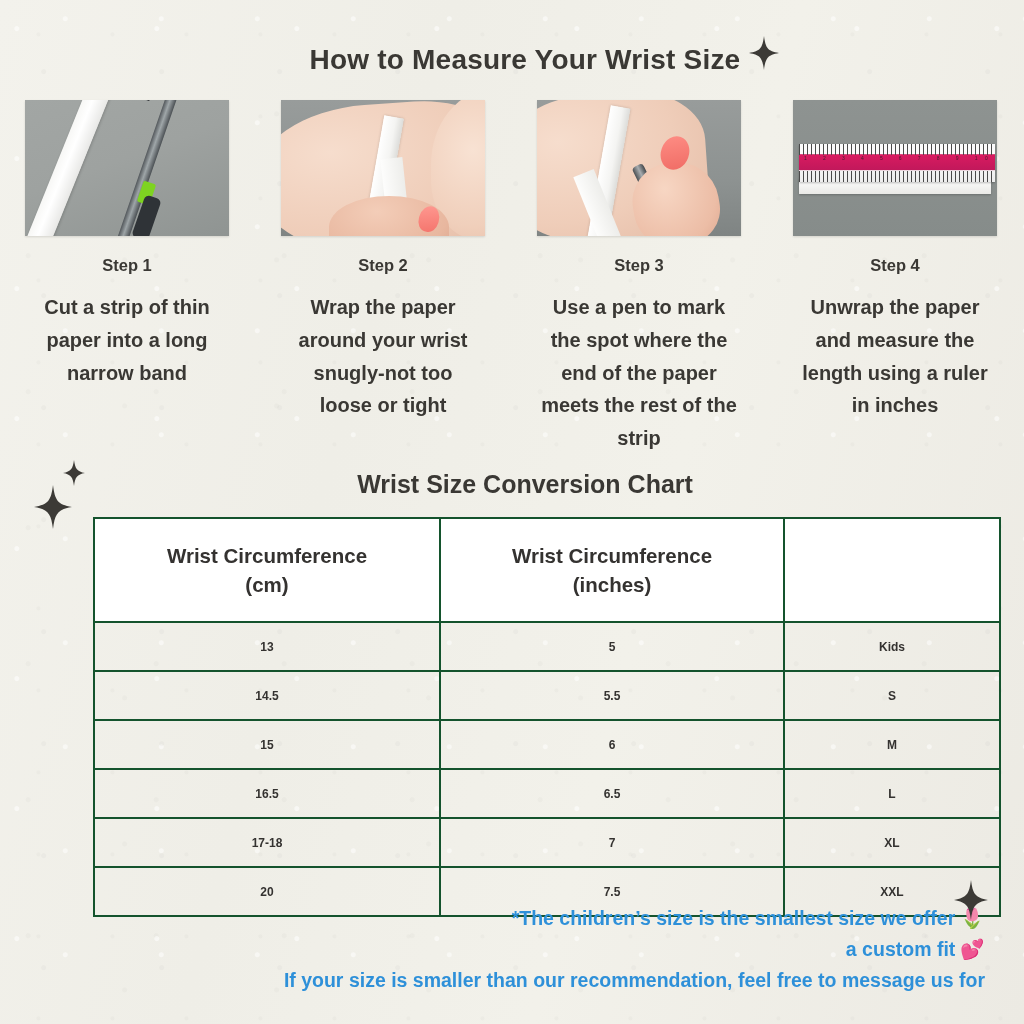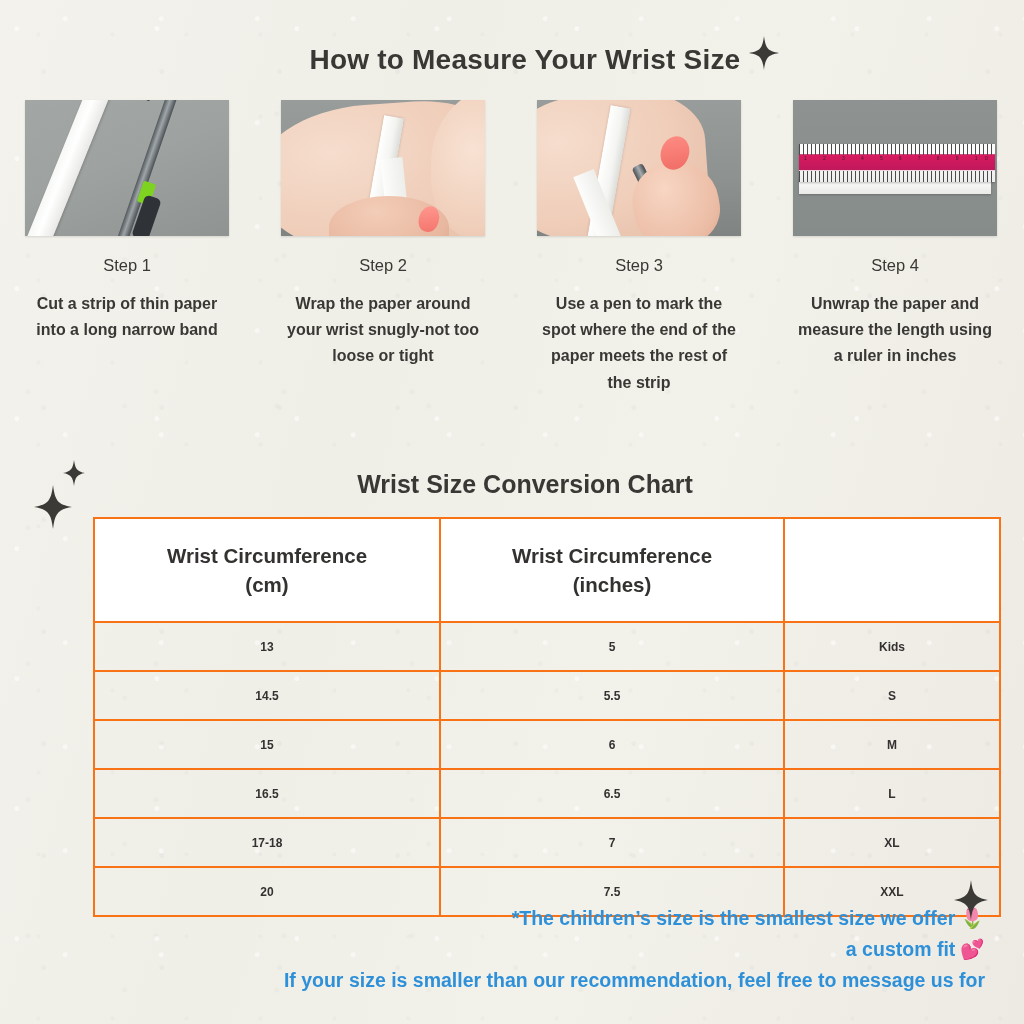--- a/index.html
+++ b/index.html
@@ -80,27 +80,27 @@
     height: 136px;
     position: relative;
     overflow: hidden;
     background: #9a9e9c;
     box-shadow: 0 1px 2px rgba(0,0,0,.12);
   }
   .step-label {
     margin-top: 20px;
     text-align: center;
     font-size: 16.5px;
-    font-weight: normal;
+    font-weight: bold;
     color: #3a3834;
   }
   .step-desc {
     margin-top: 16px;
     text-align: center;
-    font-size: 16px;
+    font-size: 20px;
     font-weight: bold;
     line-height: 1.64;
     color: #3a3834;
     padding: 0 4px;
   }
 
   
   .p1-bg { position:absolute; inset:0; background: linear-gradient(160deg,#a2a6a4 0%, #9ea2a0 45%, #8f9492 100%); }
   .p1-strip {
     position: absolute;
@@ -253,21 +253,21 @@
   }
   #size-table {
     position: absolute;
     left: 93px;
     top: 517px;
     width: 852px;
     border-collapse: collapse;
     table-layout: fixed;
   }
   #size-table th, #size-table td {
-    border: 2px solid #f97316;
+    border: 2px solid #14532d;
     text-align: center;
     color: #343230;
   }
   #size-table thead th {
     background: #ffffff;
     height: 102px;
     font-size: 20.5px;
     font-weight: bold;
     line-height: 1.42;
     padding: 0 8px;

